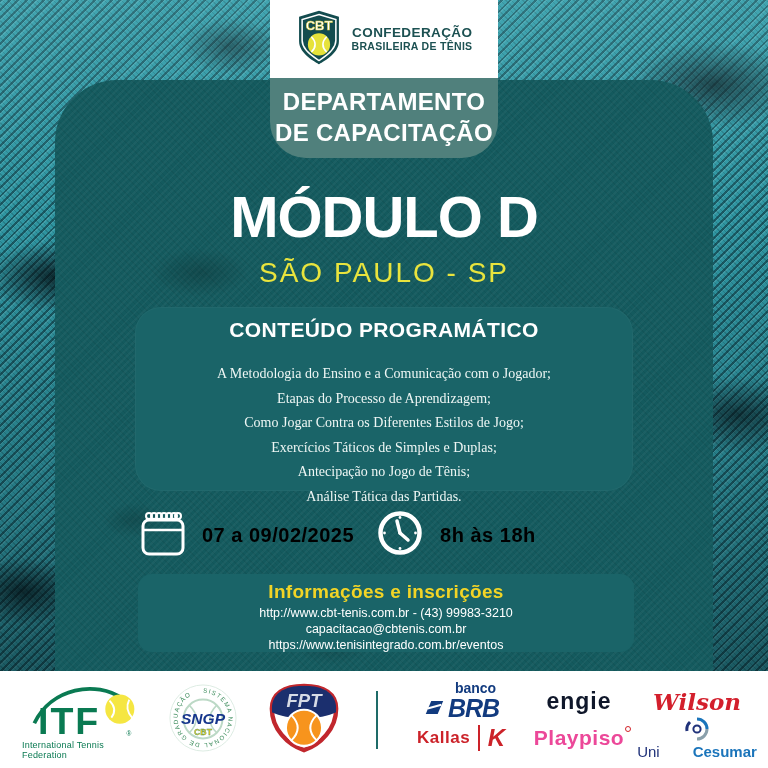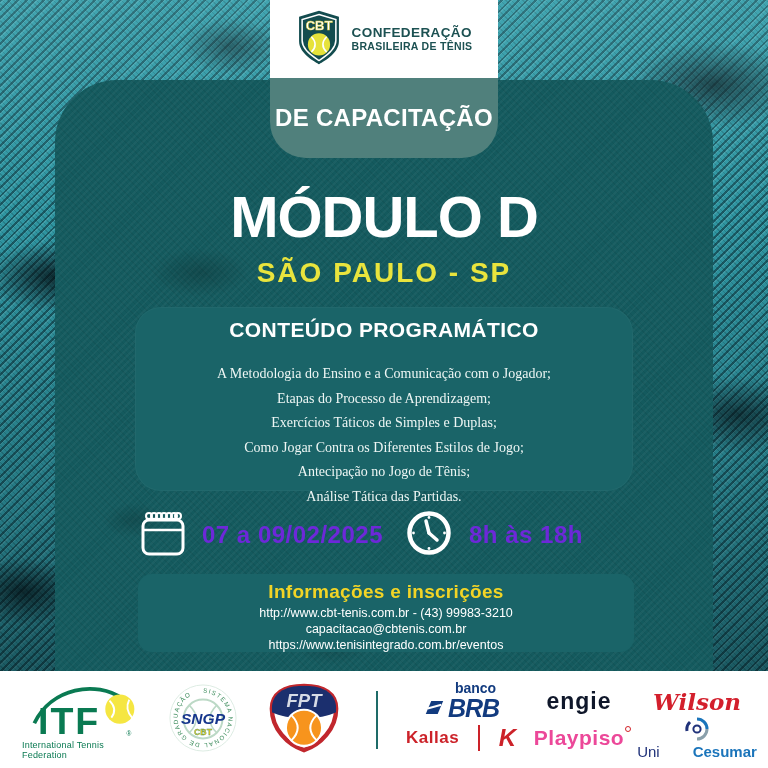--- a/index.html
+++ b/index.html
@@ -33,56 +33,56 @@
       repeating-linear-gradient(135deg, rgba(255,255,255,.035) 0 2px, transparent 2px 5px),
       repeating-linear-gradient(45deg, rgba(0,0,0,.06) 0 1px, transparent 1px 4px);
     border-radius:62px 62px 0 0;
   }
 
   
   .white-box{
     position:absolute;left:270px;top:0;width:228px;height:78px;background:#ffffff;z-index:3;
     display:flex;align-items:center;justify-content:center;gap:10px;
   }
-  .brand-text{display:flex;flex-direction:column;justify-content:center;line-height:1.05;}
+  .brand-text{display:flex;flex-direction:column;justify-content:center;line-height:1.05;text-align:right;}
   .brand-line1{font-size:13.5px;font-weight:bold;color:#1c5152;letter-spacing:.4px;}
   .brand-line2{font-size:10.5px;font-weight:bold;color:#1c5152;letter-spacing:.3px;}
 
   
   .dept-box{
     position:absolute;left:270px;top:78px;width:228px;height:80px;z-index:2;
     background:#50807c;border-radius:0 0 36px 36px;
     display:flex;flex-direction:column;align-items:center;justify-content:center;
     color:#ffffff;font-weight:bold;font-size:24px;line-height:1.28;letter-spacing:.3px;
   }
 
   .module-title{
     position:absolute;left:0;right:0;top:183px;z-index:2;text-align:center;
     color:#ffffff;font-weight:bold;font-size:58px;letter-spacing:-1px;
   }
   .city{
     position:absolute;left:0;right:0;top:257px;z-index:2;text-align:center;
-    color:#e9e43d;font-size:28px;letter-spacing:2px;font-weight:bold;
+    color:#e9e43d;font-size:28px;letter-spacing:2px;font-weight:normal;
   }
 
   
   .content-box{
     position:absolute;left:135px;top:307px;width:498px;height:184px;z-index:2;
     background:#1a6468;border-radius:26px;text-align:center;color:#eef6f4;
     box-shadow:0 0 0 1px rgba(255,255,255,.03) inset;
   }
   .content-heading{margin-top:11px;font-size:21px;font-weight:bold;color:#ffffff;letter-spacing:.4px;}
   .content-items{margin-top:20px;font-size:14px;line-height:24.5px;font-family:Liberation Serif, serif;}
 
   
   .schedule{
     position:absolute;left:140px;top:506px;height:58px;z-index:2;
     display:flex;align-items:center;gap:16px;
   }
-  .schedule .txt{color:#6d28d9;font-size:24px;font-weight:bold;letter-spacing:.5px;}
+  .schedule .txt{color:#000000;font-size:20px;font-weight:bold;letter-spacing:.5px;}
   .schedule .clock-wrap{margin-left:6px;}
 
   
   .info-box{
     position:absolute;left:138px;top:574px;width:496px;height:78px;z-index:2;
     background:#1a6468;border-radius:14px;text-align:center;
   }
   .info-heading{margin-top:7px;font-size:19px;font-weight:bold;color:#f2d426;letter-spacing:.3px;}
   .info-lines{margin-top:2px;font-size:12.5px;line-height:16px;color:#ffffff;}
 
@@ -100,21 +100,21 @@
   .sponsor-grid{
     display:grid;grid-template-columns:118px 118px 118px;grid-template-rows:34px 34px;
     align-items:center;justify-items:center;row-gap:3px;
   }
   .brb{display:flex;flex-direction:column;align-items:flex-start;line-height:1;}
   .brb-top{font-size:14px;font-weight:bold;color:#123b7f;margin-left:32px;margin-bottom:1px;}
   .brb-row{display:flex;align-items:center;gap:3px;}
   .brb-name{font-size:25px;font-weight:bold;font-style:italic;color:#123b7f;letter-spacing:-1px;}
   .engie{font-size:23px;font-weight:bold;color:#0f172a;letter-spacing:1px;}
   .wilson{font-family:"DejaVu Serif",serif;font-style:italic;font-weight:bold;font-size:23px;color:#d31f2c;}
-  .kallas{display:flex;align-items:center;gap:19px;}
+  .kallas{display:flex;align-items:center;gap:8px;}
   .kallas-name{font-size:17px;font-weight:bold;color:#cc2229;letter-spacing:.5px;}
   .kallas-sep{width:1.5px;height:26px;background:#cc2229;}
   .kallas-k{font-size:24px;font-weight:bold;font-style:italic;color:#cc2229;}
   .playpiso{font-size:21px;font-weight:bold;color:#ec4899;letter-spacing:.5px;position:relative;}
   .playpiso-dot{position:absolute;right:-7px;top:0;width:4px;height:4px;border:1.5px solid #d2232a;border-radius:50%;}
   .unicesumar{display:flex;flex-direction:column;align-items:center;line-height:1;}
   .uni-name{font-size:15px;}
   .uni-part1{color:#20327a;font-weight:normal;}
   .uni-part2{color:#1b75bb;font-weight:bold;padding-left:33px;}
 </style>
@@ -135,33 +135,34 @@
         <path d="M20 36 q10 10 0 20 M40 36 q-10 10 0 20" fill="none" stroke="#ffffff" stroke-width="2"></path>
       </svg>
     </span>
     <span class="brand-text">
       <span class="brand-line1">CONFEDERAÇÃO</span>
       <span class="brand-line2">BRASILEIRA DE TÊNIS</span>
     </span>
   </div>
 
   <div class="dept-box">
+    <span>DEPARTAMENTO</span>
     <span>DE CAPACITAÇÃO</span>
   </div>
 
   <div class="module-title">MÓDULO D</div>
   <div class="city">SÃO PAULO - SP</div>
 
   <div class="content-box">
     <div class="content-heading">CONTEÚDO PROGRAMÁTICO</div>
     <div class="content-items">
       <div>A Metodologia do Ensino e a Comunicação com o Jogador;</div>
       <div>Etapas do Processo de Aprendizagem;</div>
+      <div>Como Jogar Contra os Diferentes Estilos de Jogo;</div>
       <div>Exercícios Táticos de Simples e Duplas;</div>
-      <div>Como Jogar Contra os Diferentes Estilos de Jogo;</div>
       <div>Antecipação no Jogo de Tênis;</div>
       <div>Análise Tática das Partidas.</div>
     </div>
   </div>
 
   <div class="schedule">
     <span>
       <svg width="46" height="50" viewBox="0 0 46 50">
         <rect x="3" y="12" width="40" height="34" rx="6" fill="none" stroke="#ffffff" stroke-width="3"></rect>
         <line x1="3" y1="22" x2="43" y2="22" stroke="#ffffff" stroke-width="2.5"></line>

